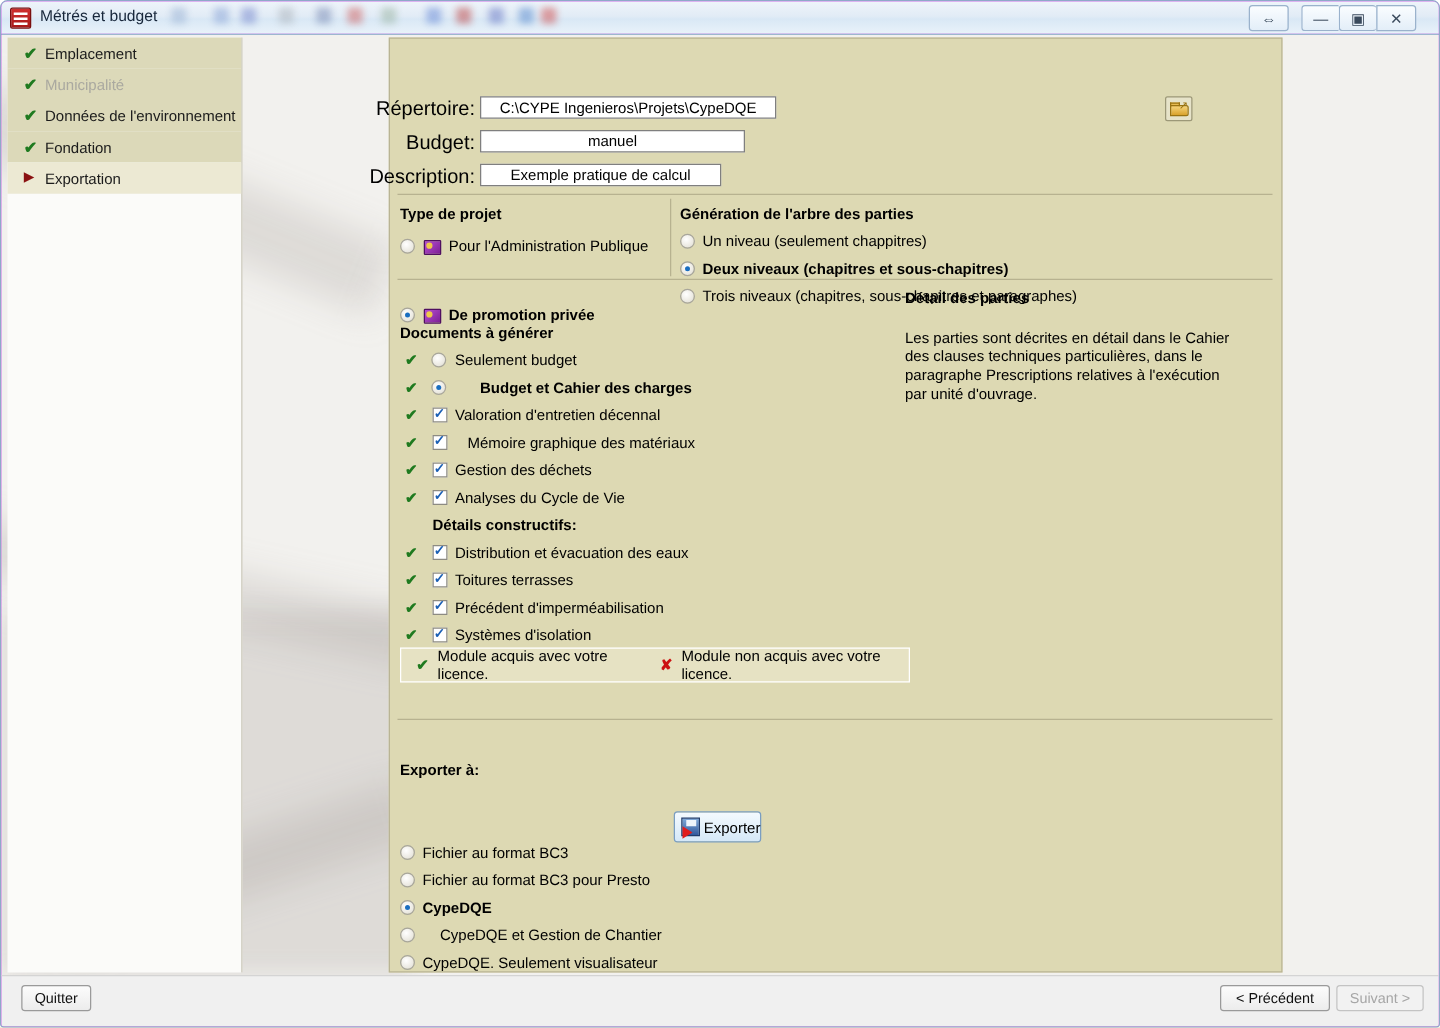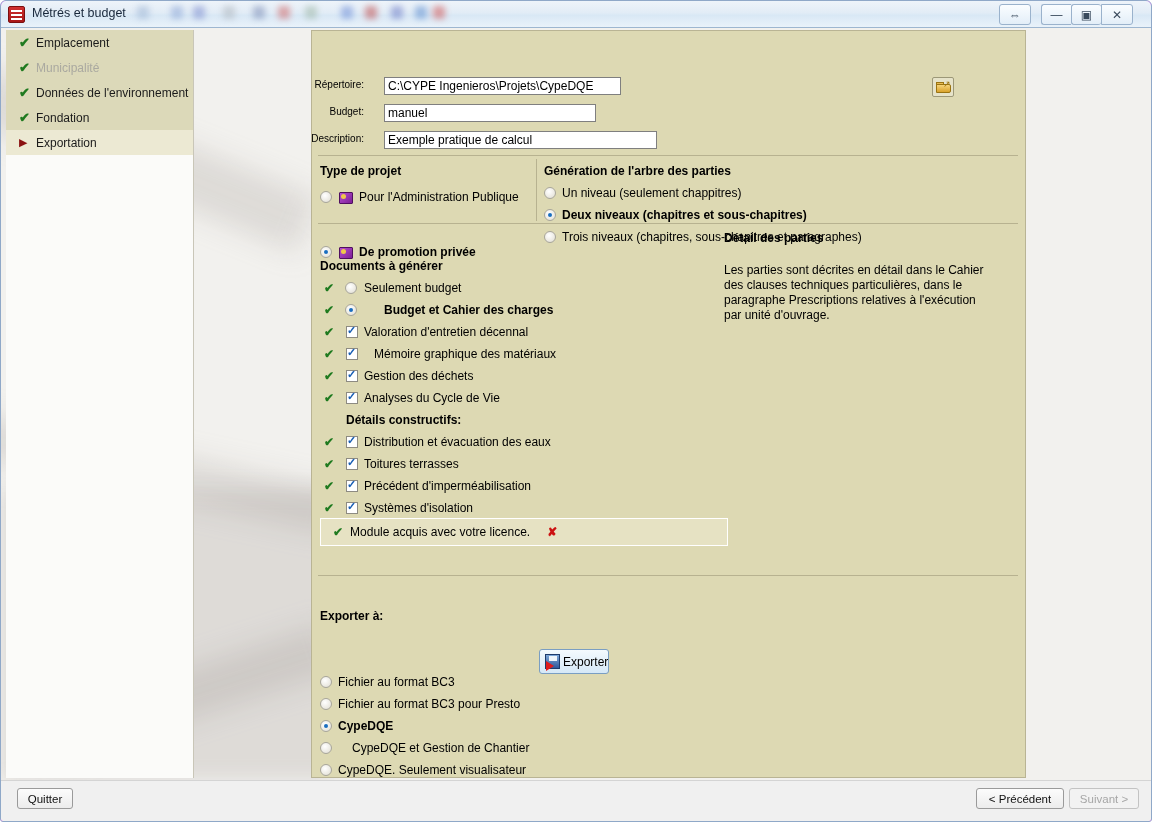--- a/index.html
+++ b/index.html
@@ -150,32 +150,33 @@
     position: absolute;
     left: 310px; top: 2px;
     width: 715px; height: 748px;
     background: #ddd9b3;
     border: 1px solid #b9b494;
   }
   .divline { position:absolute; height:1px; background:#b7b290; }
 
   
   .frow { position:absolute; height: 18px; }
-  .flabel { position:absolute; right:16px; top:0; font-size:10px; white-space:nowrap; }
+  .flabel { position:absolute; right:0; top:0; font-size:16px; white-space:nowrap; }
   .finput {
     position: absolute;
     height: 18px;
     background: #fff;
     border: 1px solid #7f7f7f;
     font-family: "Liberation Sans", sans-serif;
     font-size: 12px;
     padding: 0 3px;
     line-height: 16px;
     color: #000;
     outline: none;
+    text-align: center;
   }
   #folderbtn {
     position: absolute;
     left: 620px; top: 46px;
     width: 22px; height: 20px;
     background: #e6e3c9;
     border: 1px solid #9c9878;
     border-radius: 2px;
   }
   #folderbtn .fold {
@@ -399,21 +400,21 @@
       </div>
 
       <div class="frow" style="left:0px;top:75px;width:68px;">
         <span class="flabel">Budget:</span>
       </div>
       <input class="finput" style="left: 72px; top: 73px; width: 212px;" value="manuel">
 
       <div class="frow" style="left:0px;top:102px;width:68px;">
         <span class="flabel">Description:</span>
       </div>
-      <input class="finput" style="left: 72px; top: 100px; width: 273px;" value="Exemple pratique de calcul">
+      <input class="finput" style="left: 72px; top: 100px; width: 193px;" value="Exemple pratique de calcul">
 
       <div class="divline" style="left:6px;top:124px;width:700px;"></div>
       <div class="divline" style="left:6px;top:192px;width:700px;"></div>
       <div class="divline" style="left:224px;top:128px;width:1px;height:62px;"></div>
 
       <div class="secthead" style="left:8px;top:133px;">Type de projet</div>
 
       <div class="opt" style="left:8px;top:158px;gap:6px;">
         <span class="radio"></span>
         <span class="booki"></span>
@@ -499,20 +500,21 @@
       <div class="opt" style="left:8px;top:491px;gap:0;">
         <span class="greencheck" style="width:26px;text-align:left;padding-left:4px;">✔</span>
         <span class="cbox on"></span>
         <span style="padding-left:6px;">Protections collectives</span>
       </div>
 
       <div id="legend">
         <span class="greencheck">✔</span>
         <span>Module acquis avec votre licence.</span>
         <span class="redx" style="margin-left:10px;">✘</span>
+        <span>Module non acquis avec votre licence.</span>
       </div>
 
       <div id="detailtitle">Détail des parties</div>
       <div id="detailbody">Les parties sont décrites en détail dans le Cahier des clauses techniques particulières, dans le paragraphe Prescriptions relatives à l'exécution par unité d'ouvrage.</div>
 
       <div class="divline" style="left:6px;top:544px;width:700px;"></div>
 
       <div class="secthead" style="left:8px;top:578px;">Exporter à:</div>
 
       <div class="opt" style="left:8px;top:643px;gap:6px;">

